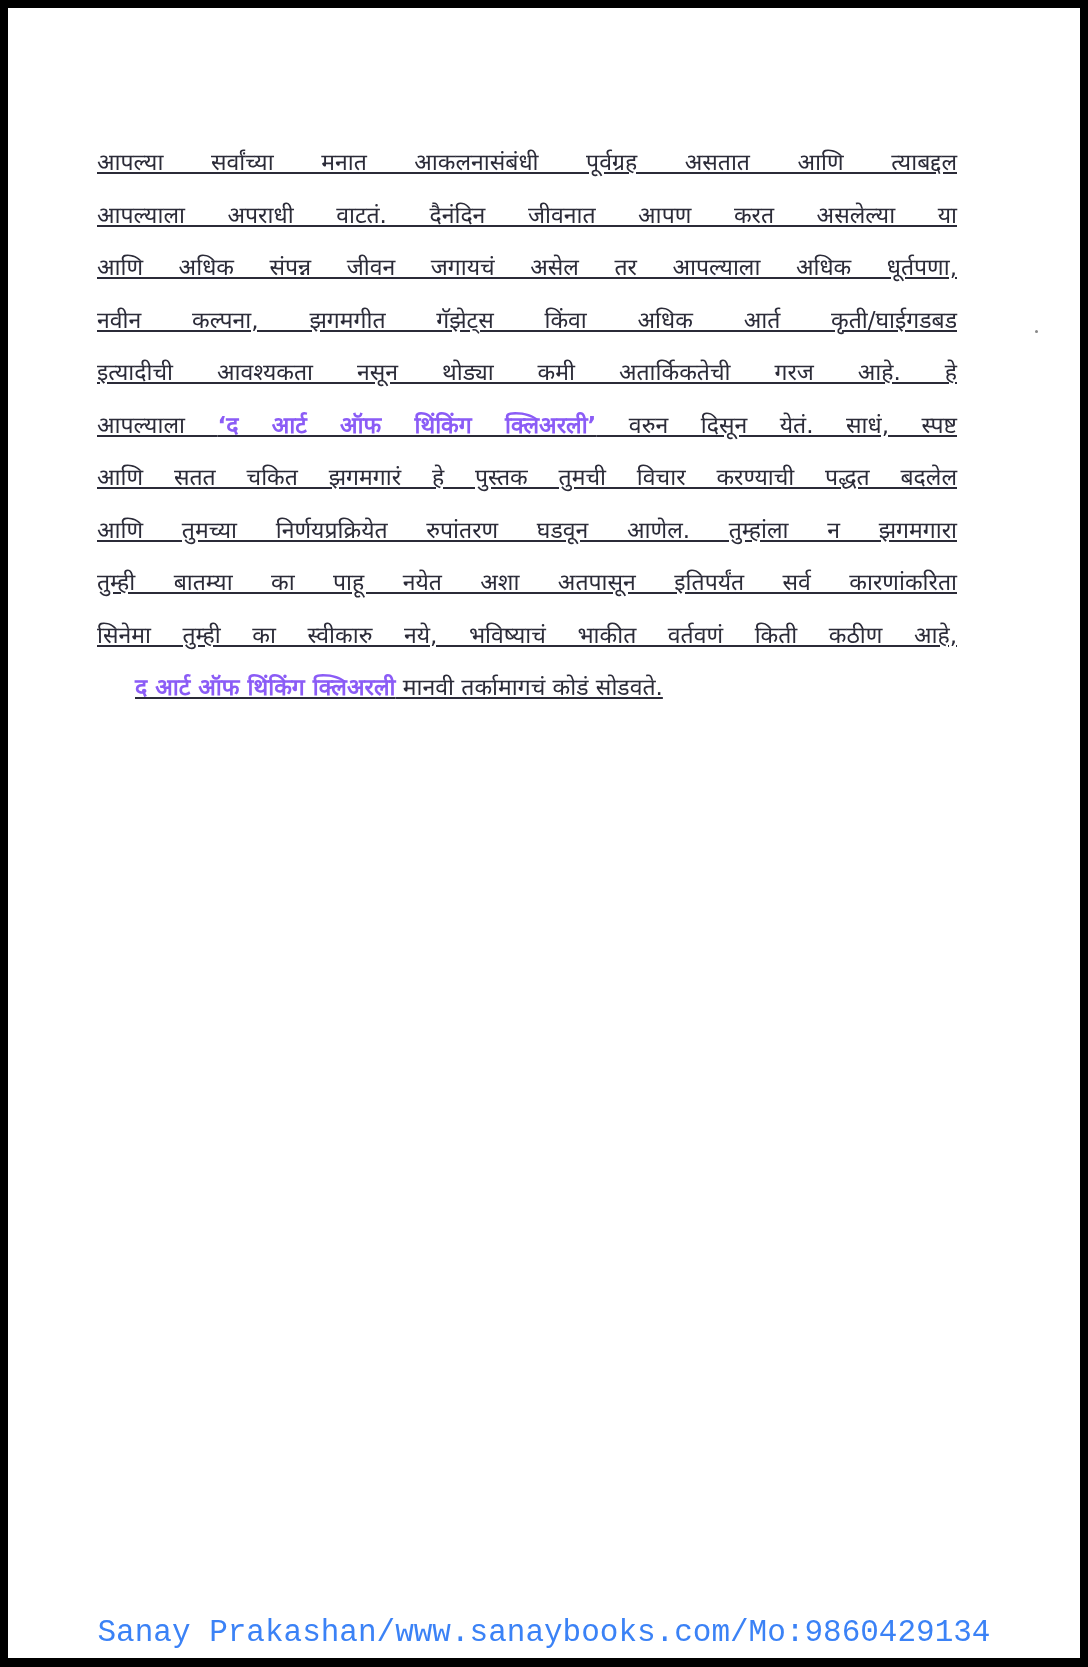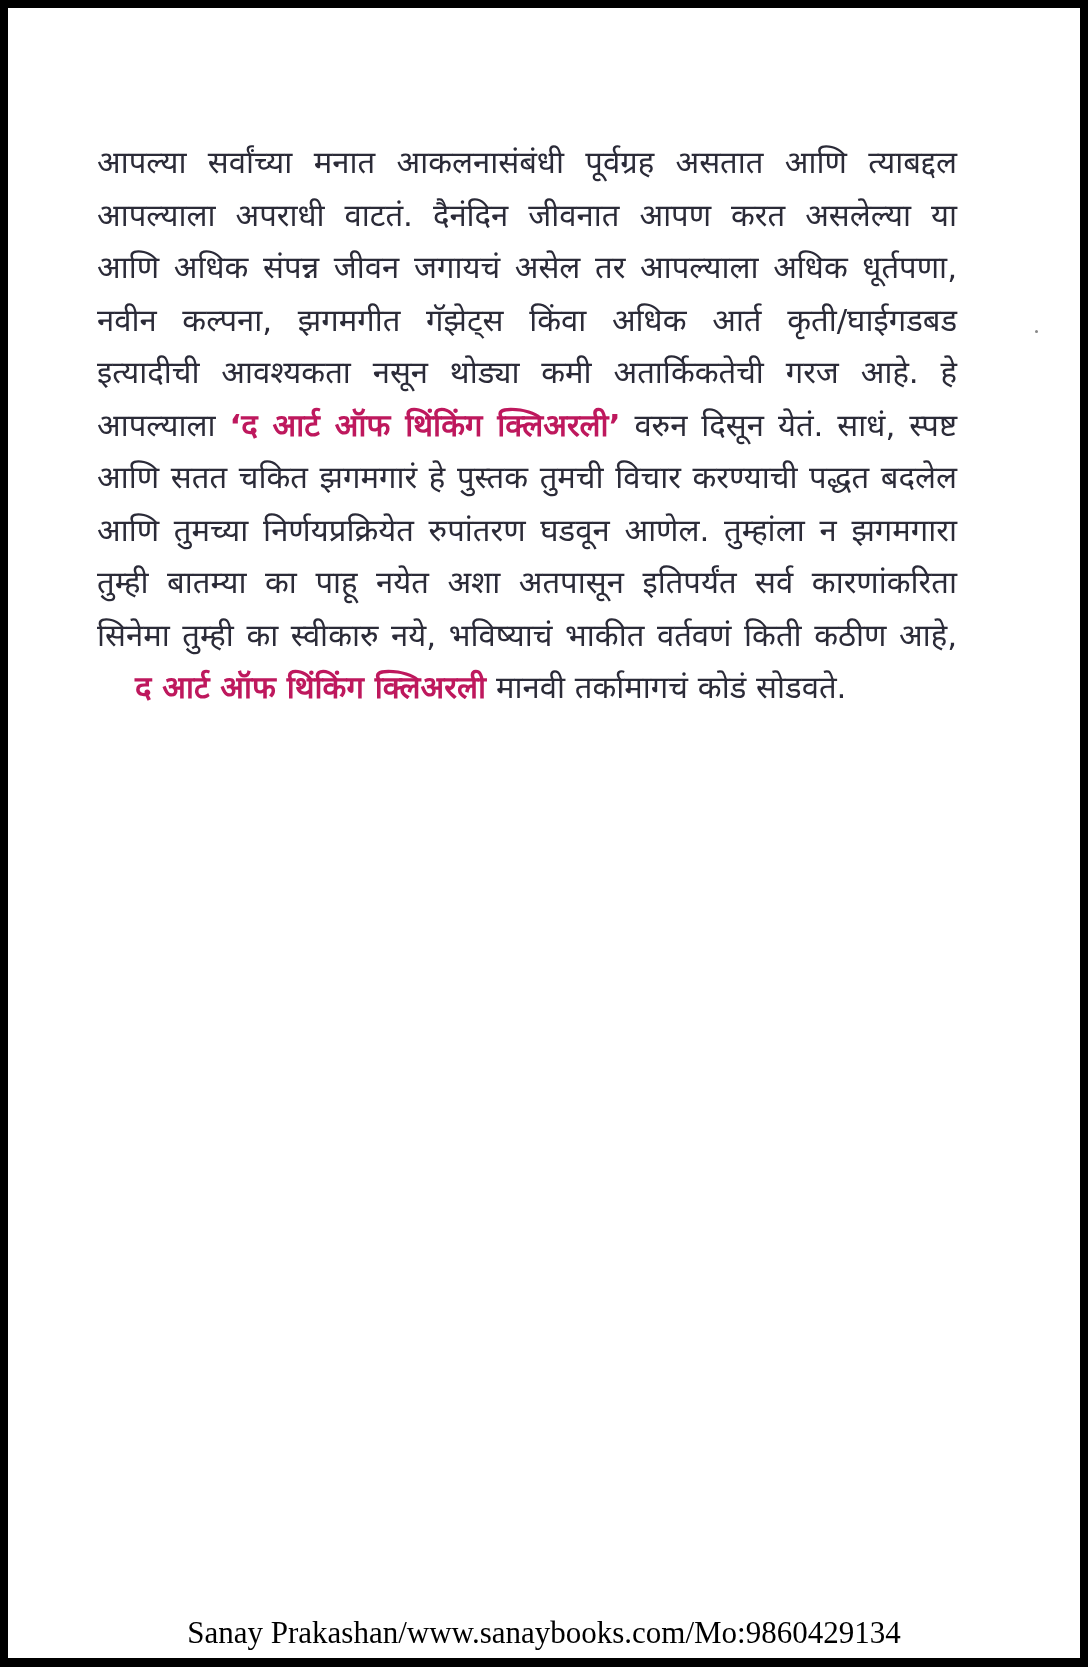--- a/index.html
+++ b/index.html
@@ -20,58 +20,59 @@
       width: 1072px;
       height: 1650px;
       background: #ffffff;
     }
     .body-text {
       position: absolute;
       left: 89px;
       top: 128px;
       width: 860px;
       font-family: "DejaVu Sans", sans-serif;
-      font-size: 31px;
+      font-size: 23px;
       line-height: 52.5px;
       color: #2b2b38;
+      text-decoration: underline;
     }
     .line {
       display: block;
       white-space: nowrap;
       text-align: justify;
       text-align-last: justify;
       height: 52.5px;
       overflow: visible;
     }
     .line.last {
       text-align-last: left;
       margin-left: 38px;
     }
     .bold {
       font-weight: bold;
-      color: #be185d;
+      color: #8b5cf6;
     }
     .stray-dot {
       position: absolute;
       left: 1027px;
       top: 322px;
       width: 3px;
       height: 3px;
       border-radius: 50%;
       background: #888;
     }
     .footer {
       position: absolute;
       left: 0;
       top: 1607px;
       width: 1072px;
       text-align: center;
-      font-family: Liberation Serif, serif;
+      font-family: Liberation Mono, monospace;
       font-size: 31px;
-      color: #000000;
+      color: #3b82f6;
       letter-spacing: 0px;
     }
   </style>
 </head>
 <body>
 
 <div class="page">
 
   <div class="body-text">
     <span class="line"><span>आपल्या सर्वांच्या मनात आकलनासंबंधी पूर्वग्रह असतात आणि त्याबद्दल</span></span>

